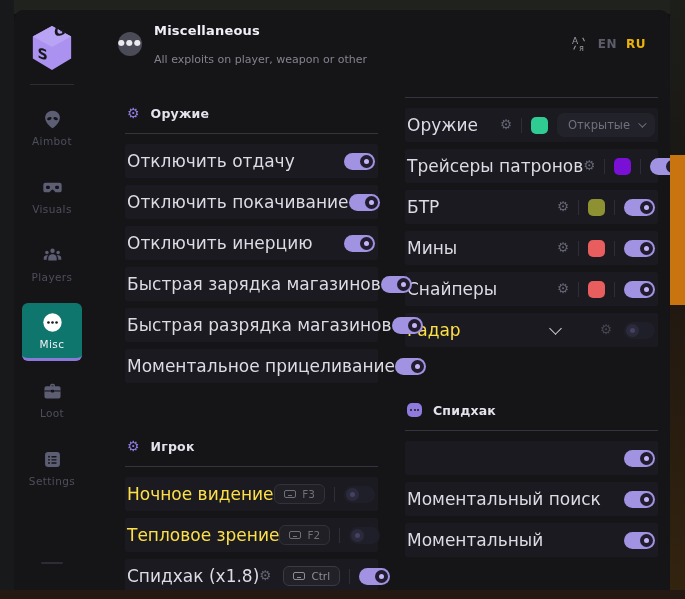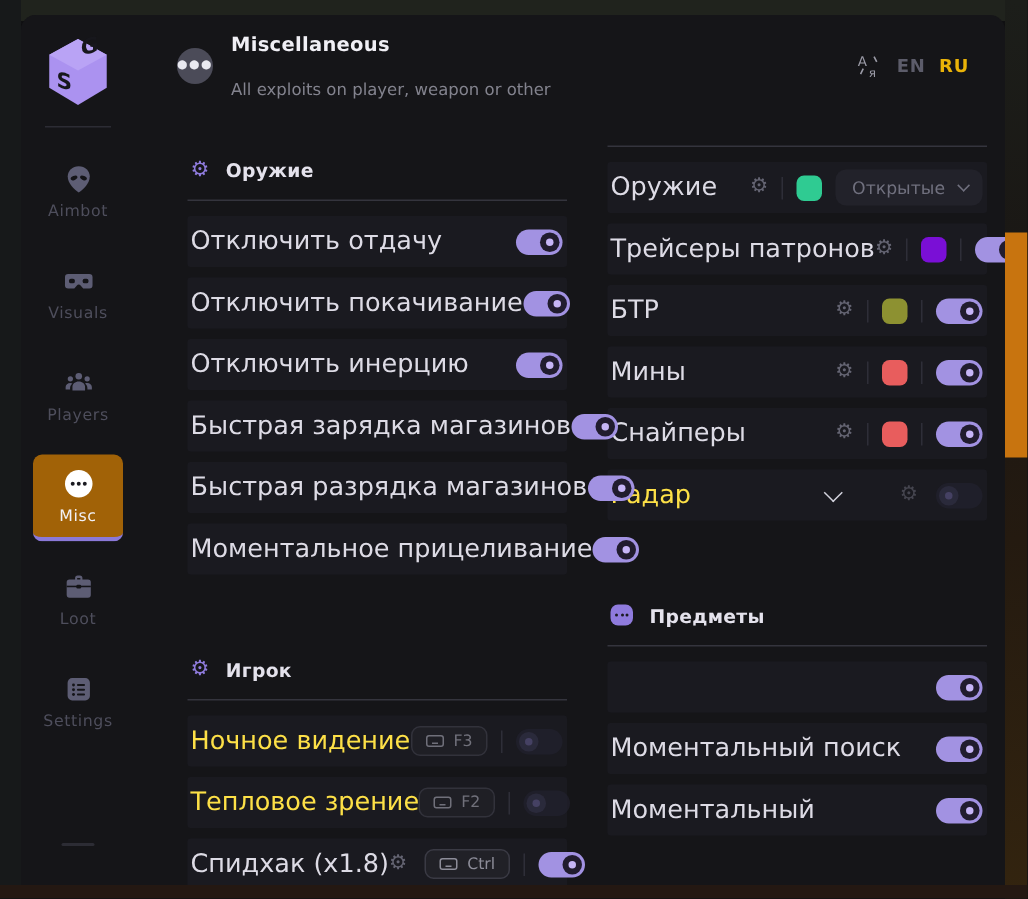--- a/index.html
+++ b/index.html
@@ -23,21 +23,21 @@
              background:#151518; padding-top:14px; }
   .logo { width:46px; height:48px; }
   .side-divider { width:44px; height:1px; background:#2c2c34; margin:12px 0 4px; }
   .nav { display:flex; flex-direction:column; align-items:center; width:100%; }
   .nav-item { width:60px; height:58px; margin-top:10px; display:flex; flex-direction:column;
               align-items:center; justify-content:center; gap:5px; cursor:pointer;
               color:#565669; border-radius:6px; }
   .nav-item .nav-ico { width:21px; height:21px; color:#5d5d74; }
   .nav-item .nav-ico svg { width:100%; height:100%; }
   .nav-label { font-size:10.5px; letter-spacing:.4px; color:#4e4e5c; }
-  .nav-item.active { background:#a16207; border-bottom:3px solid #8b79d9; }
+  .nav-item.active { background:#0f766e; border-bottom:3px solid #8b79d9; }
   .nav-item.active .nav-label { color:#f2f1f6; }
   .bottom-divider { width:22px; height:2px; background:#2c2c34; margin-top:auto; margin-bottom:26px; border-radius:1px; }
 
   
   .main { flex:1; display:flex; flex-direction:column; min-width:0; }
   .headerbar { height:62px; display:flex; align-items:center; padding:6px 24px 0 28px; }
   .avatar { width:24px; height:24px; border-radius:50%; background:#4b4b58; display:flex;
             align-items:center; justify-content:center; flex:0 0 24px; }
   .avatar span { color:#e9e9f0; font-size:8px; letter-spacing:1px; line-height:1; margin-top:-3px; }
   .head-text { margin-left:12px; }
@@ -396,21 +396,21 @@
               </div>
             </div>
           </section>
           <section class="section">
             <div class="sec-head">
               <span class="dots-badge">
                 <i></i>
                 <i></i>
                 <i></i>
               </span>
-              <span class="sec-title">Предметы</span>
+              <span class="sec-title">Спидхак</span>
             </div>
             <div class="sec-divider"></div>
             <div class="rows">
               <div class="row">
                 <div class="ctl">
                   <span class="toggle on">
                     <span class="knob"></span>
                   </span>
                 </div>
               </div>

